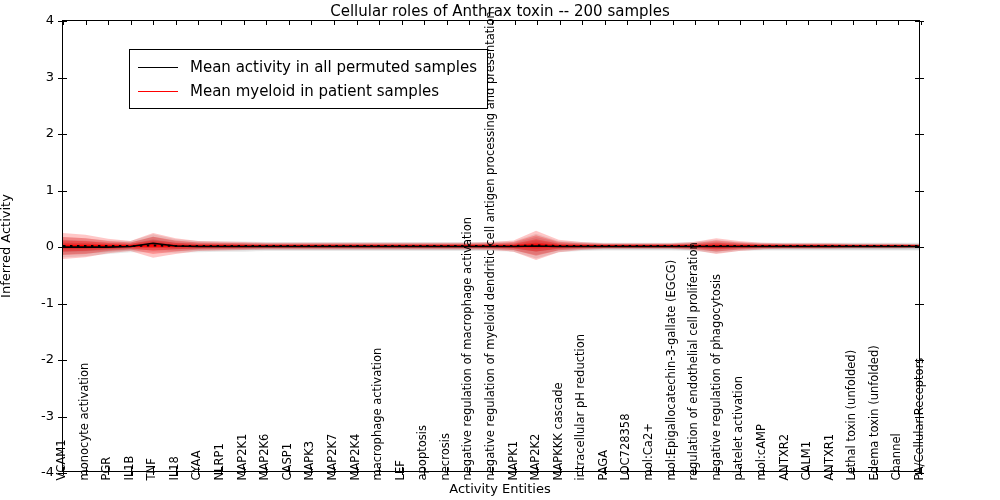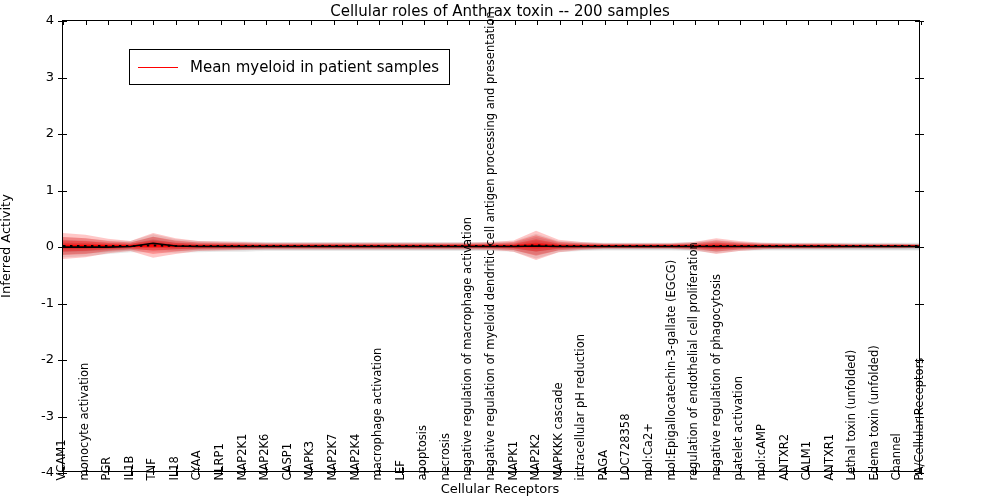--- a/index.html
+++ b/index.html
@@ -291,20 +291,24 @@
         <div class="xlabel" style="left: 749.105px; top: 448px;">CALM1</div>
         <div class="xlabel" style="left: 771.684px; top: 448px;">ANTXR1</div>
         <div class="xlabel" style="left: 794.263px; top: 448px;">Lethal toxin (unfolded)</div>
         <div class="xlabel" style="left: 816.842px; top: 448px;">Edema toxin (unfolded)</div>
         <div class="xlabel" style="left: 839.421px; top: 448px;">Channel</div>
         <div class="xlabel" style="left: 862px; top: 448px;">PA/Cellular Receptors</div>
       </div>
 
     <div class="legend">
       <div class="legend-row">
+        <span class="legend-swatch"></span>
+        <span class="legend-text">Mean activity in all permuted samples</span>
+      </div>
+      <div class="legend-row">
         <span class="legend-swatch red"></span>
         <span class="legend-text">Mean myeloid in patient samples</span>
       </div>
     </div>
 
   </div>
 
   <div id="y-tick-labels">
       <div class="ytick-label" style="left: 20px; top: 12px;">4</div>
       <div class="ytick-label" style="left: 20px; top: 68.5px;">3</div>
@@ -314,15 +318,15 @@
       <div class="ytick-label" style="left: 20px; top: 294.5px;">-1</div>
       <div class="ytick-label" style="left: 20px; top: 351px;">-2</div>
       <div class="ytick-label" style="left: 20px; top: 407.5px;">-3</div>
       <div class="ytick-label" style="left: 20px; top: 464px;">-4</div>
     </div>
 
   <div style="position:absolute;left:0;top:0;width:62px;height:492px;">
     <div class="y-axis-title">Inferred Activity</div>
   </div>
 
-  <div class="x-axis-title">Cellular Receptors</div>
+  <div class="x-axis-title">Activity Entities</div>
 
 </div>
 
 </body></html>

